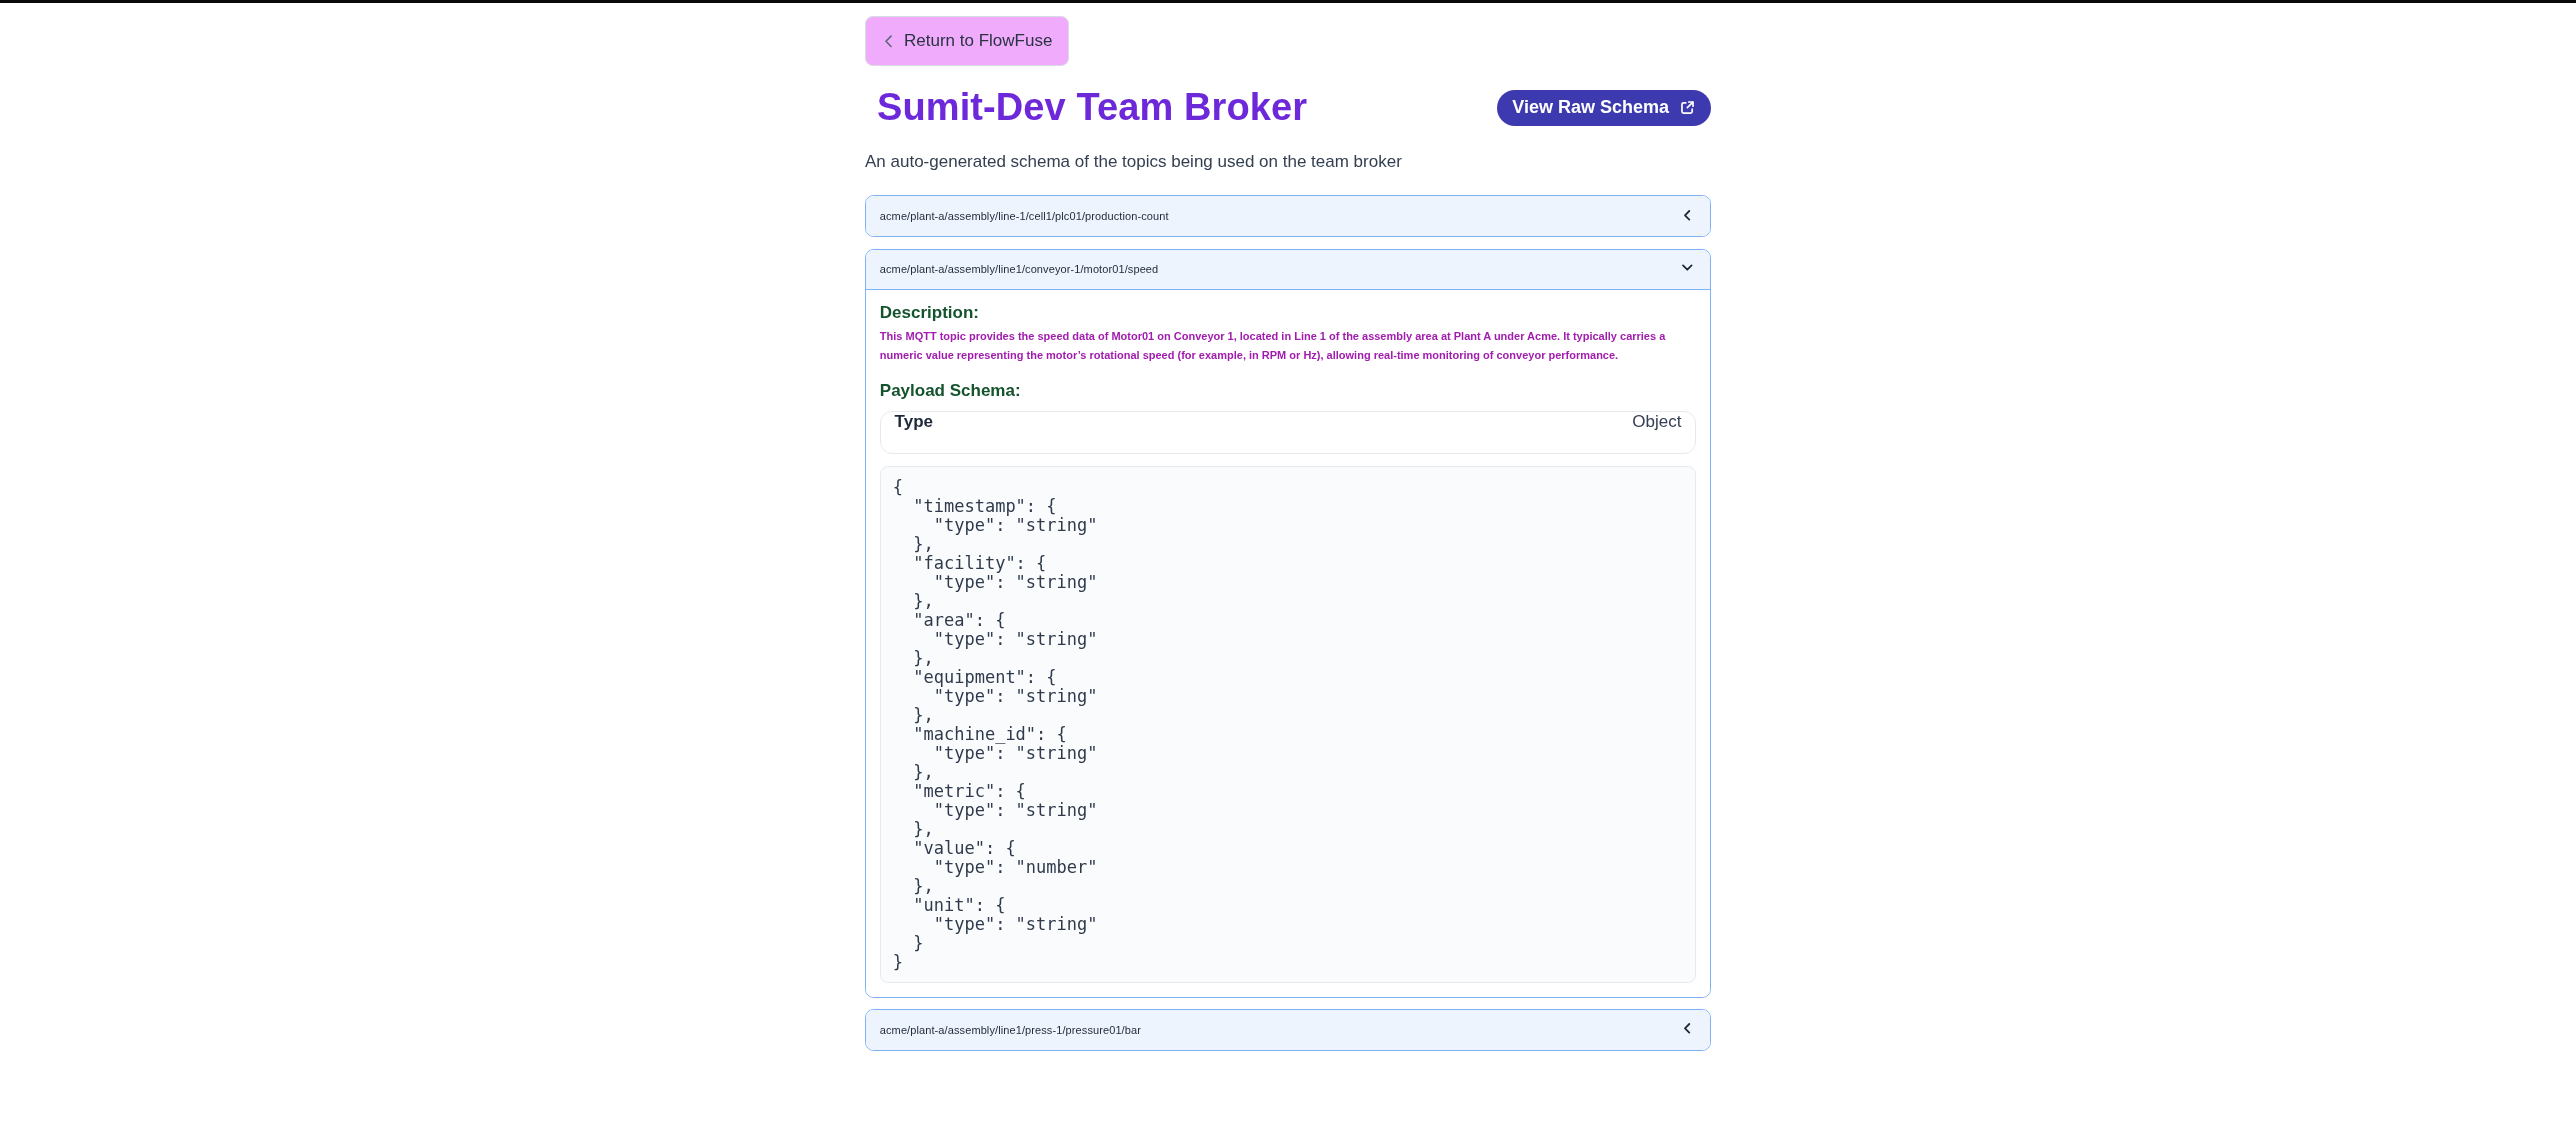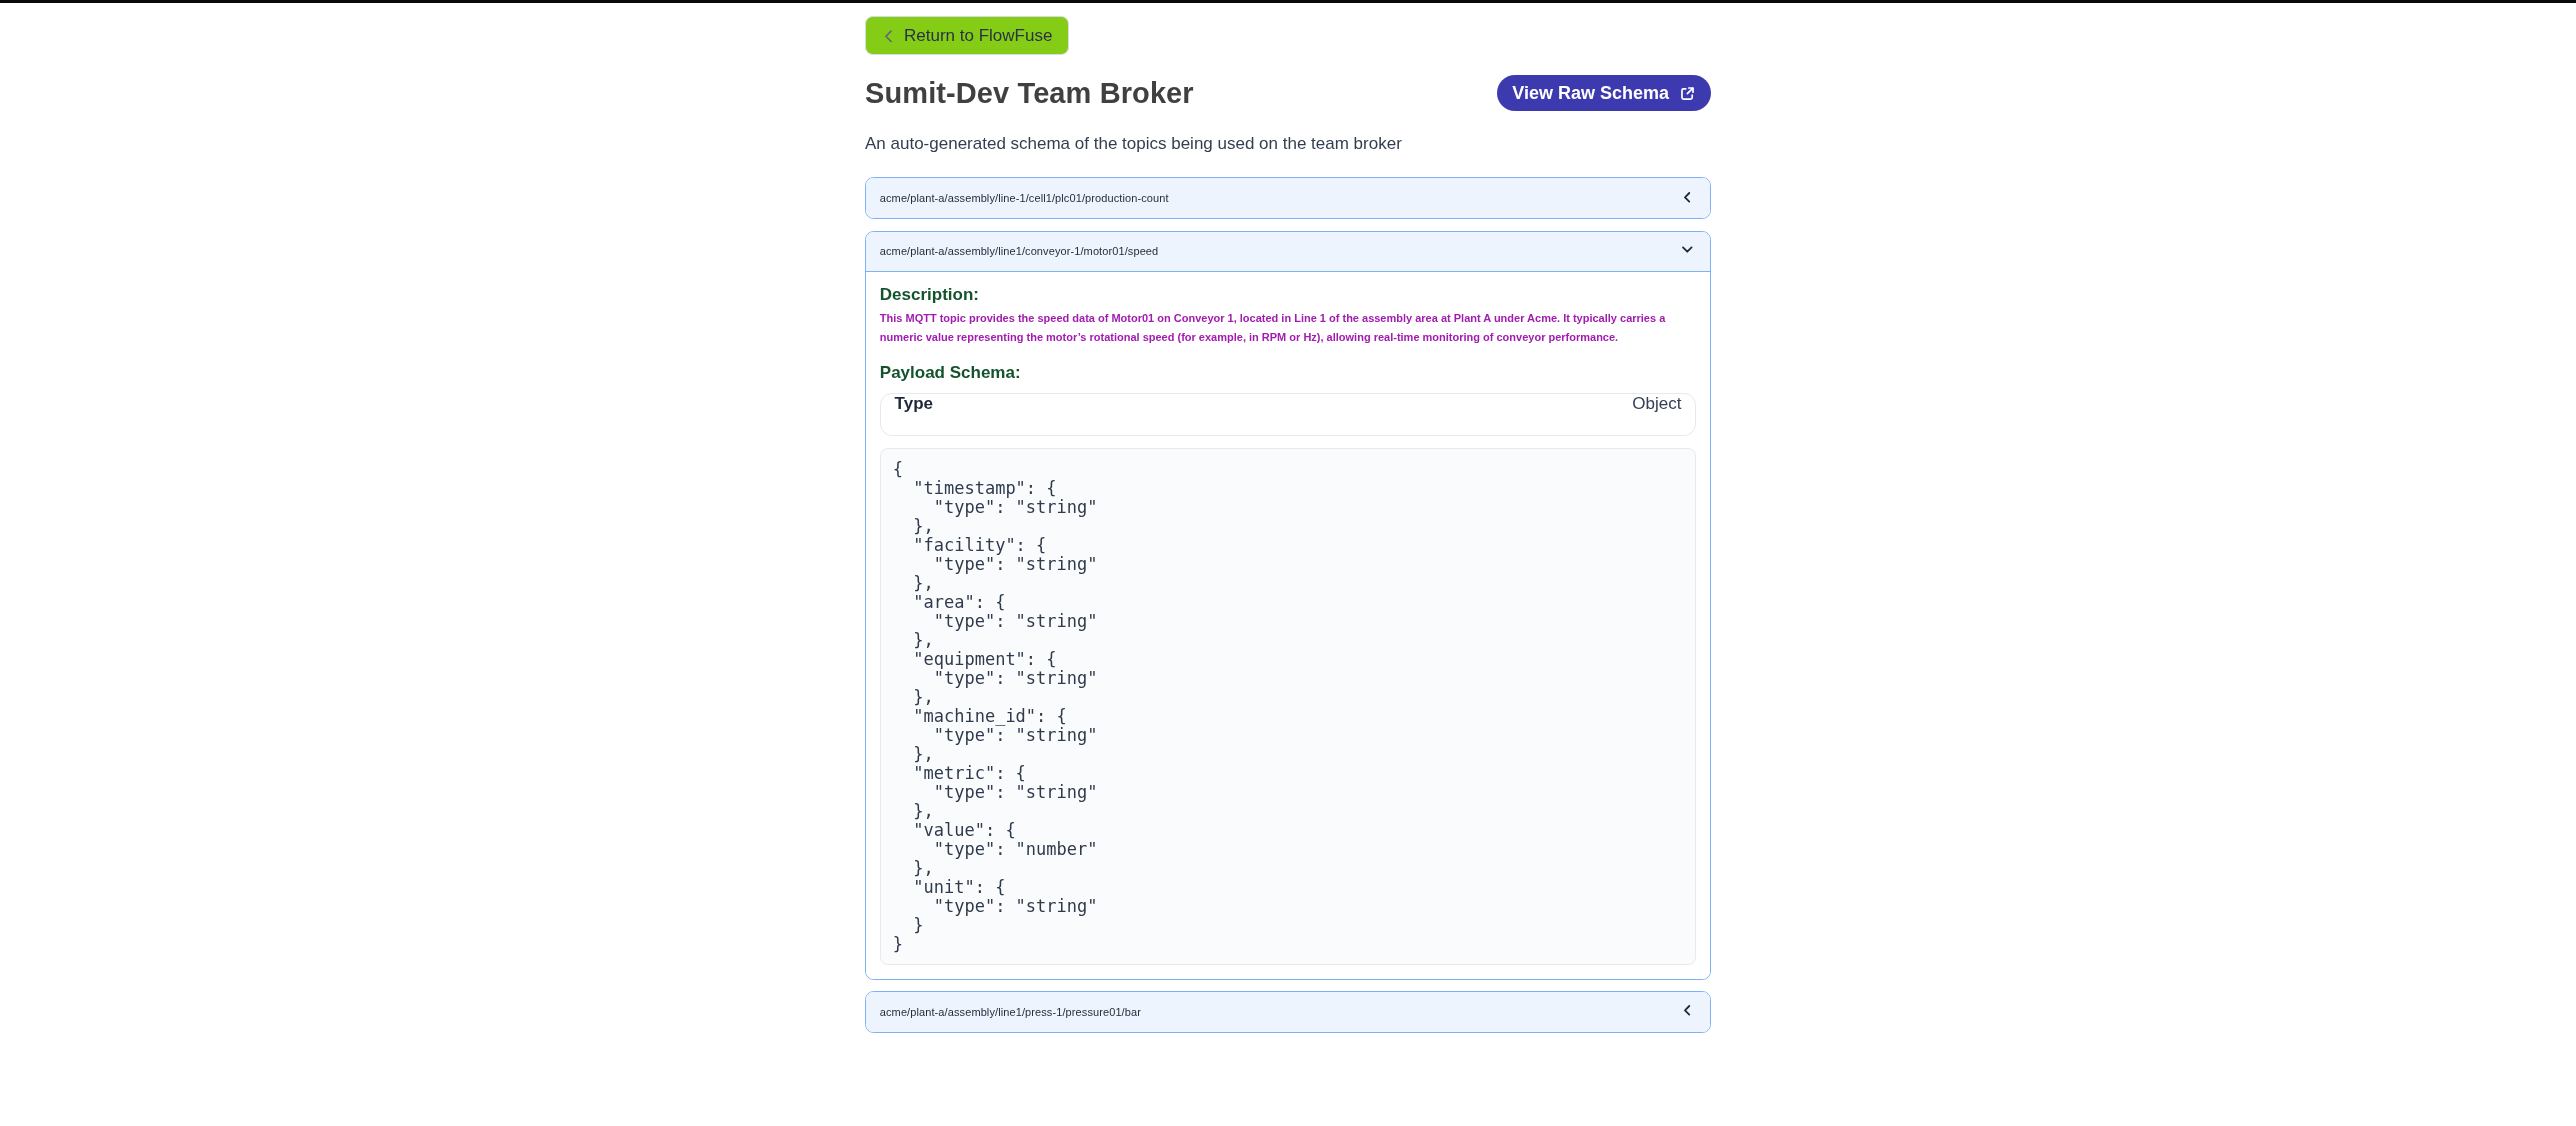--- a/index.html
+++ b/index.html
@@ -10,34 +10,34 @@
     color: #1f2937;
     overflow: hidden;
     position: relative;
   }
   .top-border { width: 100%; height: 2.6px; background: #0a0a0a; }
   .container { width: 846px; margin: 0 auto; padding-top: 13.8px; }
 
   
   .return-btn {
     display: inline-flex; align-items: center; gap: 9.5px;
-    height: 39px; padding: 0 15.5px;
-    background: #84cc16;
+    height: 50px; padding: 0 15.5px;
+    background: #f0abfc;
     border: 1.7px solid #d8dce1; border-radius: 7.8px;
     font-size: 17px; color: #2a3342; font-weight: 400;
     cursor: pointer; margin-bottom: 20px;
   }
   .return-btn svg { display: block; }
 
   
   .header-row {
     display: flex; justify-content: space-between; align-items: center;
     margin-bottom: 23px;
   }
-  .page-title { font-size: 29px; font-weight: 700; color: #404040; letter-spacing: 0.1px; }
+  .page-title { font-size: 38px; font-weight: 700; color: #6d28d9; letter-spacing: 0.1px; margin-left: 12px; }
   .raw-btn {
     display: inline-flex; align-items: center; gap: 9.5px;
     height: 36px; padding: 0 15.5px;
     background: #3d39ae; border: none; border-radius: 18px;
     color: #ffffff; font-size: 18px; font-weight: 700;
     cursor: pointer;
   }
   .raw-btn svg { display: block; }
 
   .subtitle { font-size: 17px; color: #333f50; margin-bottom: 23px; }

